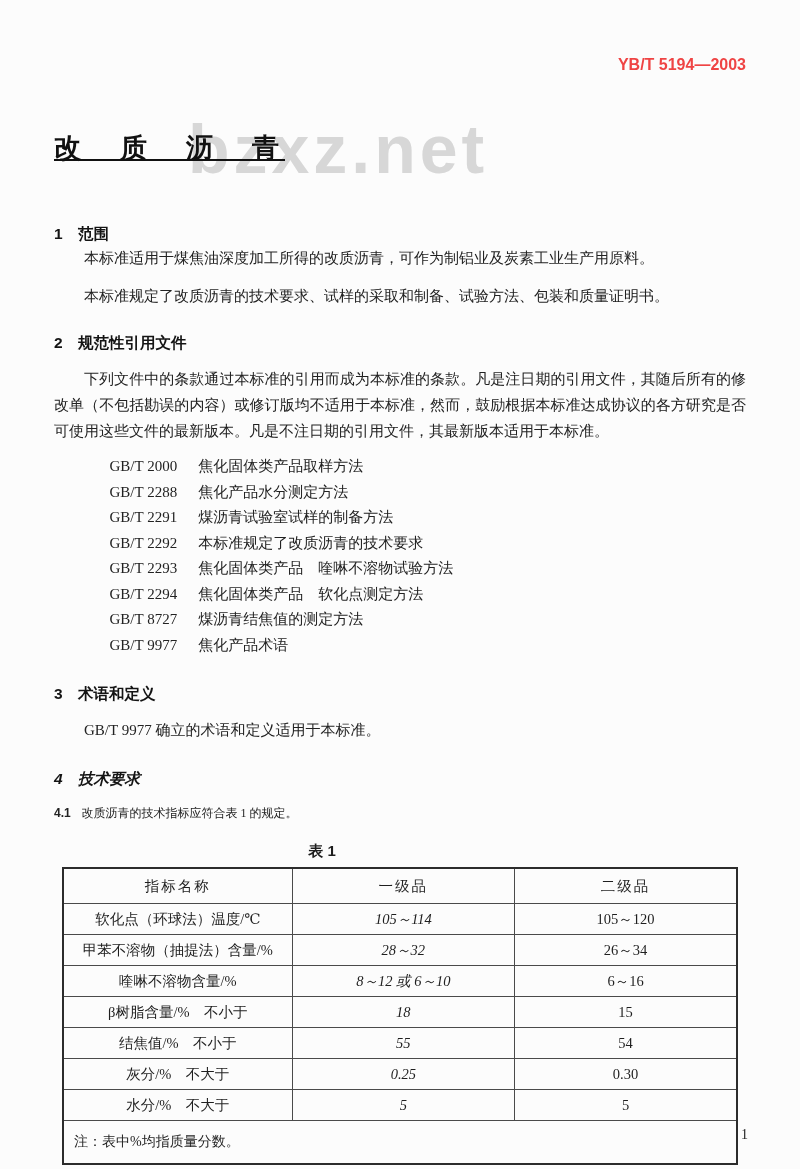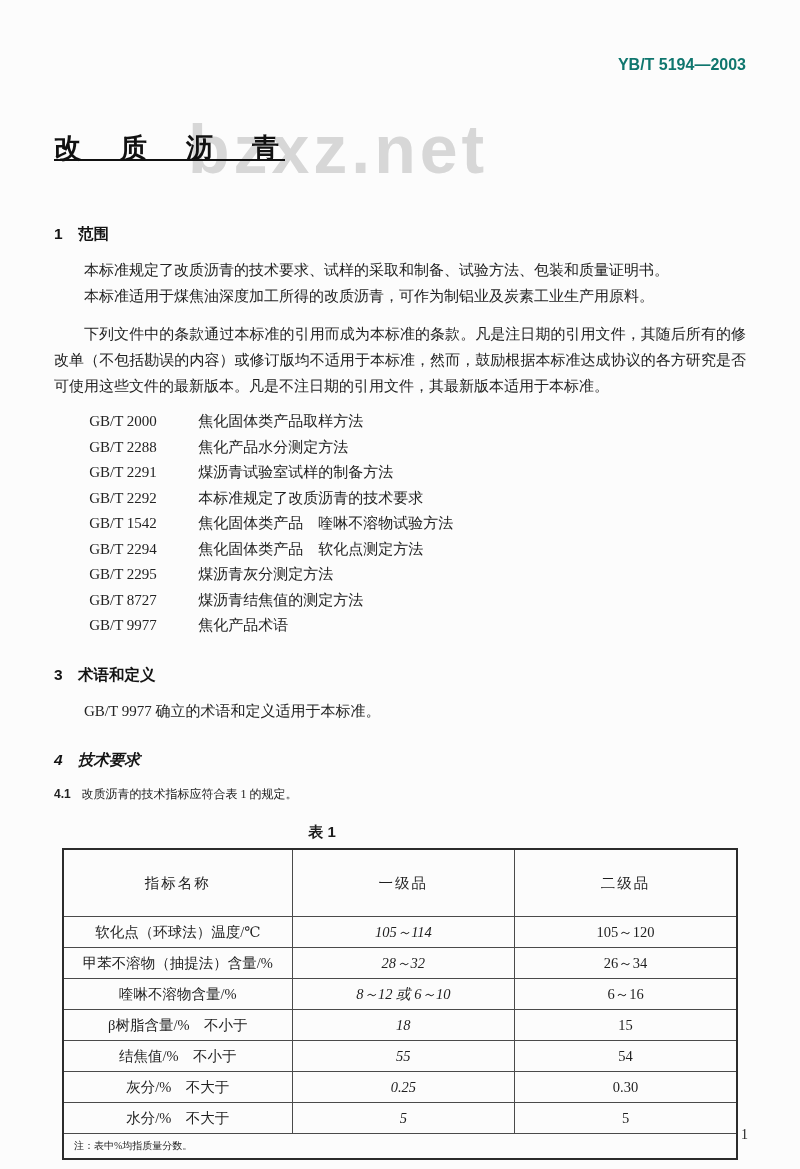--- a/index.html
+++ b/index.html
@@ -6,21 +6,21 @@
   html,body { background:#e8e8e8; }
   .page {
     width:800px; height:1169px; position:relative; overflow:hidden;
     background:#fcfcfc; color:#1e1e1e; margin:0 auto;
     font-family:"Liberation Serif","DejaVu Serif",serif;
   }
   .content { position:relative; z-index:2; padding:0 54px; }
   .doc-number {
     padding-top:56px; text-align:right;
     font-family:"Liberation Sans","DejaVu Sans",sans-serif;
-    font-weight:bold; font-size:16px; color:#0f766e;
+    font-weight:bold; font-size:16px; color:#ef4444;
   }
   .watermark {
     position:absolute; z-index:1; left:188px; top:110px;
     font-family:"Liberation Sans","DejaVu Sans",sans-serif;
     font-weight:bold; font-size:68px; letter-spacing:4px;
     color:#d7d7d7; user-select:none; white-space:nowrap;
   }
   .doc-title {
     position:relative; z-index:2; margin-top:56px; 
     font-family:"Liberation Sans","DejaVu Sans",sans-serif;
@@ -32,91 +32,89 @@
   }
   .h1 { margin-top:58px; }
   .h2 { margin-top:24px; }
   .h3 { margin-top:26px; }
   .h4 { margin-top:26px;font-style:italic; }
   p.body { font-size:15px; line-height:26px; text-align:justify; color:#222; }
   p.indent { text-indent:2em; }
   .after-h { margin-top:12px; }
   .ref-list { margin-top:10px; margin-left:2.2em; list-style:none; }
   .ref-list li { font-size:15px; line-height:25.5px; color:#222; }
-  .ref-code { display:inline-block; min-width:88px; margin-right:1.4em; }
+  .ref-code { display:inline-block; min-width:88px; margin-right:1.4em;text-align:right; }
   .clause { font-size:12px; line-height:26px; margin-top:10px; color:#222; }
   .clause .cl-no {
     font-family:"Liberation Sans","DejaVu Sans",sans-serif;
     font-weight:bold; margin-right:0.9em;
   }
   .table-caption {
     margin-top:16px; text-align:center; font-weight:bold; font-size:15px;
     font-family:"Liberation Sans","DejaVu Sans",sans-serif;
     transform:translateX(-78px);
   }
   table.spec {
     width:676px; margin:6px 0 0 8px; border-collapse:collapse;
     border:2px solid #2c2c2c; font-size:14.5px; color:#1f1f1f;
   }
   table.spec th, table.spec td {
     border:1px solid #4a4a4a; text-align:center; padding:6px 6px;
     font-weight:normal; line-height:18px;
   }
-  table.spec th { padding:24px 6px; letter-spacing:2px; }
+  table.spec th { padding:8px 6px; letter-spacing:2px; }
   table.spec td.name-cell { width:34%; }
   table.spec td.g1 { width:33%;font-style:italic; }
   table.spec td.g2 { width:33%; }
   table.spec tr.note-row td {
-    text-align:left; font-size:10px; padding:3px 10px; letter-spacing:0;
+    text-align:left; font-size:14px; padding:12px 10px; letter-spacing:0;
   }
   .page-number {
     position:absolute; right:52px; bottom:26px; z-index:2;
     font-size:14px; color:#222;
   }
 </style>
 </head>
 <body>
 
 <div class="page">
 
   <div class="watermark">bzxz.net</div>
 
   <div class="content">
 
     <div class="doc-number">YB/T 5194—2003</div>
 
     <div class="doc-title">改　质　沥　青</div>
 
     <div class="sec-heading h1">1　范围</div>
+    <p class="body indent">本标准适用于煤焦油深度加工所得的改质沥青，可作为制铝业及炭素工业生产用原料。</p>
     <p class="body indent after-h">本标准规定了改质沥青的技术要求、试样的采取和制备、试验方法、包装和质量证明书。</p>
-    <p class="body indent">本标准适用于煤焦油深度加工所得的改质沥青，可作为制铝业及炭素工业生产用原料。</p>
 
+    <div class="sec-heading h2">2　规范性引用文件</div>
     <p class="body indent after-h">下列文件中的条款通过本标准的引用而成为本标准的条款。凡是注日期的引用文件，其随后所有的修改单（不包括勘误的内容）或修订版均不适用于本标准，然而，鼓励根据本标准达成协议的各方研究是否可使用这些文件的最新版本。凡是不注日期的引用文件，其最新版本适用于本标准。</p>
 
     <ul class="ref-list">
       <li>
         <span class="ref-code">GB/T 2000</span><span>焦化固体类产品取样方法</span>
       </li>
       <li>
         <span class="ref-code">GB/T 2288</span><span>焦化产品水分测定方法</span>
       </li>
       <li>
         <span class="ref-code">GB/T 2291</span><span>煤沥青试验室试样的制备方法</span>
       </li>
       <li>
         <span class="ref-code">GB/T 2292</span><span>本标准规定了改质沥青的技术要求</span>
       </li>
       <li>
-        <span class="ref-code">GB/T 1542</span><span>焦化固体类产品　喹啉不溶物试验方法</span>
+        <span class="ref-code">GB/T 2293</span><span>焦化固体类产品　喹啉不溶物试验方法</span>
       </li>
       <li>
         <span class="ref-code">GB/T 2294</span><span>焦化固体类产品　软化点测定方法</span>
-      </li>
-      <li>
-        <span class="ref-code">GB/T 2295</span><span>煤沥青灰分测定方法</span>
       </li>
       <li>
         <span class="ref-code">GB/T 8727</span><span>煤沥青结焦值的测定方法</span>
       </li>
       <li>
         <span class="ref-code">GB/T 9977</span><span>焦化产品术语</span>
       </li>
     </ul>
 
     <div class="sec-heading h3">3　术语和定义</div>

